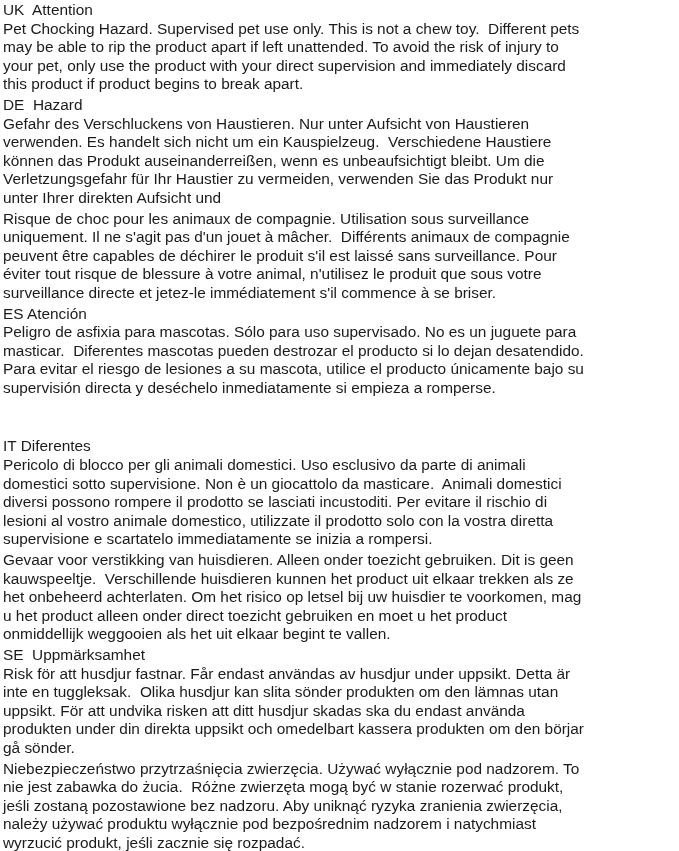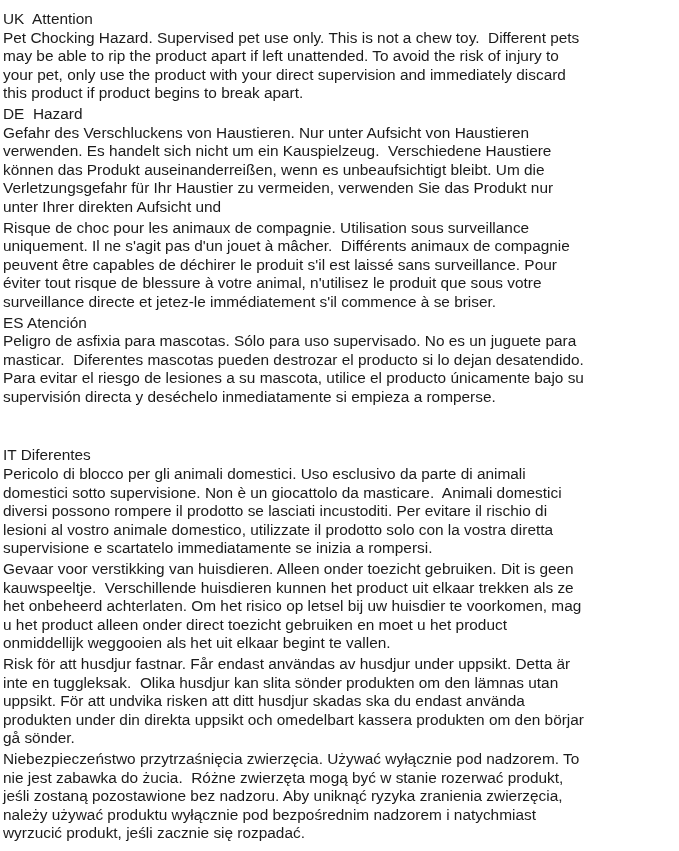--- a/index.html
+++ b/index.html
@@ -10,21 +10,21 @@
   body {
     width: 679px;
     min-height: 851px;
     font-family: "Liberation Sans", "DejaVu Sans", sans-serif;
     font-size: 15.4px;
     line-height: 18.6px;
     color: #1b1b1b;
     -webkit-font-smoothing: antialiased;
   }
   .doc {
-    padding: 10px 2px 0 3px;
+    padding: 1px 2px 0 3px;
     box-sizing: border-box;
     width: 589px;
   }
   .section {
     margin: 0 0 2px 0;
   }
   .section.big-gap-before {
     margin-top: 40px;
   }
   .section-heading,
@@ -60,20 +60,21 @@
   <div class="section big-gap-before">
     <div class="section-heading">IT Diferentes</div>
     <div class="section-body">Pericolo di blocco per gli animali domestici. Uso esclusivo da parte di animali domestici sotto supervisione. Non è un giocattolo da masticare.  Animali domestici diversi possono rompere il prodotto se lasciati incustoditi. Per evitare il rischio di lesioni al vostro animale domestico, utilizzate il prodotto solo con la vostra diretta supervisione e scartatelo immediatamente se inizia a rompersi.</div>
   </div>
 
   <div class="section">
     <div class="section-body">Gevaar voor verstikking van huisdieren. Alleen onder toezicht gebruiken. Dit is geen kauwspeeltje.  Verschillende huisdieren kunnen het product uit elkaar trekken als ze het onbeheerd achterlaten. Om het risico op letsel bij uw huisdier te voorkomen, mag u het product alleen onder direct toezicht gebruiken en moet u het product onmiddellijk weggooien als het uit elkaar begint te vallen.</div>
   </div>
 
   <div class="section">
+    <div class="section-heading">SE  Uppmärksamhet</div>
     <div class="section-body">Risk för att husdjur fastnar. Får endast användas av husdjur under uppsikt. Detta är inte en tuggleksak.  Olika husdjur kan slita sönder produkten om den lämnas utan uppsikt. För att undvika risken att ditt husdjur skadas ska du endast använda produkten under din direkta uppsikt och omedelbart kassera produkten om den börjar gå sönder.</div>
   </div>
 
   <div class="section">
     <div class="section-body">Niebezpieczeństwo przytrzaśnięcia zwierzęcia. Używać wyłącznie pod nadzorem. To nie jest zabawka do żucia.  Różne zwierzęta mogą być w stanie rozerwać produkt, jeśli zostaną pozostawione bez nadzoru. Aby uniknąć ryzyka zranienia zwierzęcia, należy używać produktu wyłącznie pod bezpośrednim nadzorem i natychmiast wyrzucić produkt, jeśli zacznie się rozpadać.</div>
   </div>
 
 </div>
 
 </body></html>

